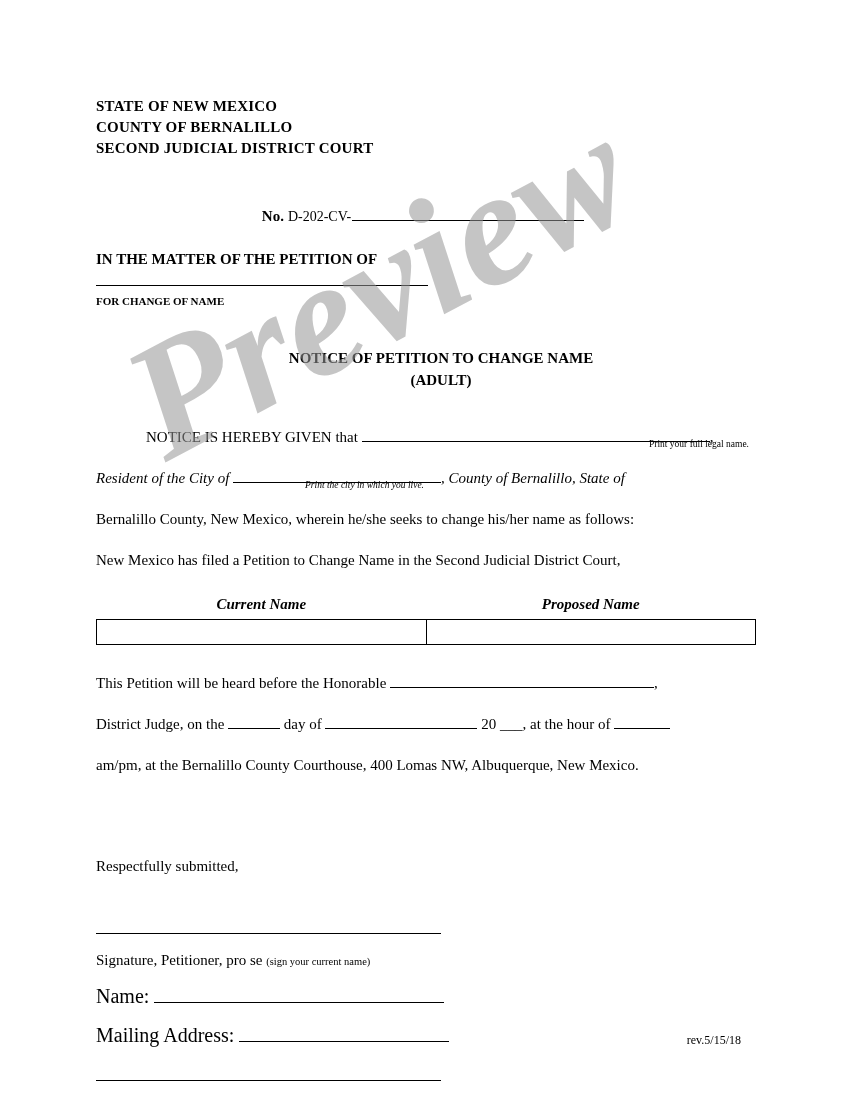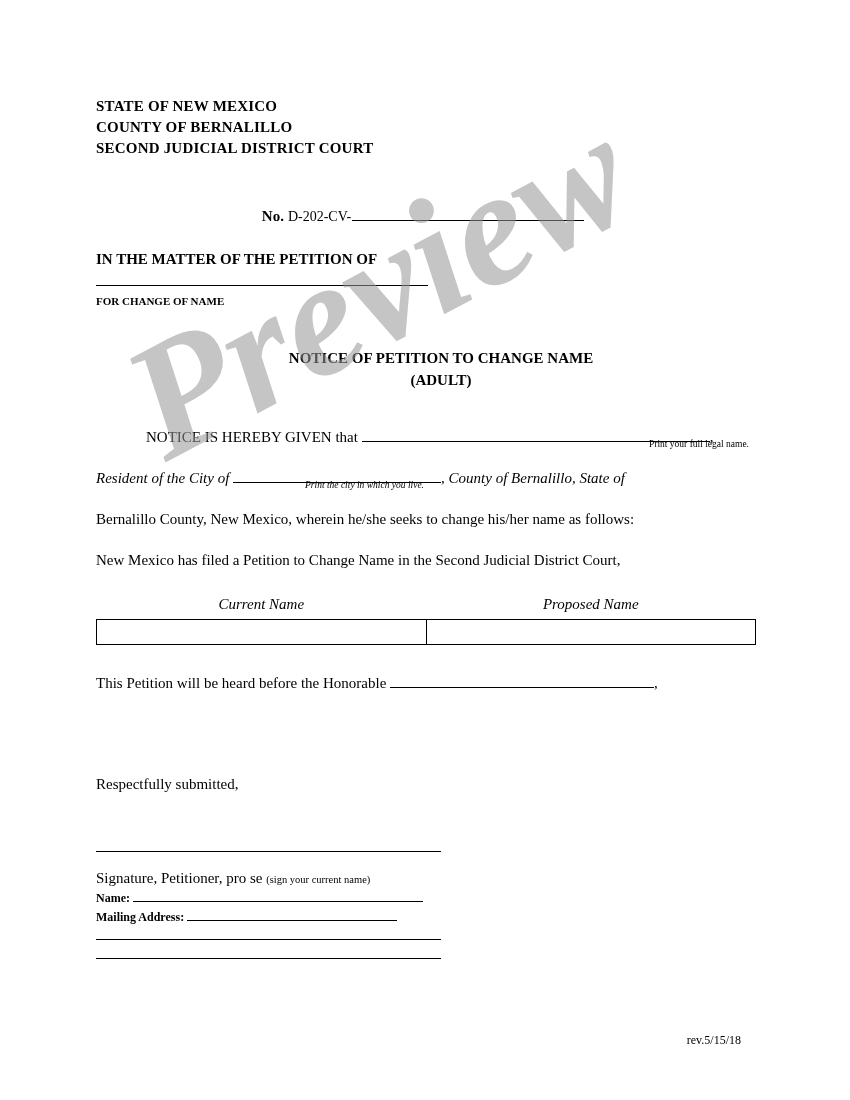--- a/index.html
+++ b/index.html
@@ -119,21 +119,21 @@
     font-style: italic;
   }
   .name-table {
     margin-top: 14px;
     width: 660px;
     border-collapse: collapse;
     table-layout: fixed;
   }
   .name-table th {
     font-style: italic;
-    font-weight: normal;
+    font-weight: bold;
     font-size: 15px;
     text-align: center;
     padding-bottom: 6px;
     border: none;
   }
   .name-table td {
     border: 1px solid #000;
     height: 22px;
   }
   .para3 {
@@ -150,22 +150,22 @@
     height: 12px;
   }
   .sig-label {
     margin-top: 18px;
     font-size: 15px;
   }
   .sig-hint {
     font-size: 10.5px;
   }
   .field-row {
-    font-size: 12px;
-    font-weight: bold;
+    margin-top: 16px;
+    font-size: 20px;
   }
   .rev {
     position: absolute;
     right: 109px;
     top: 1033px;
     font-size: 12px;
   }
   .watermark {
     position: absolute;
     left: 0;
@@ -246,21 +246,30 @@
           <td></td>
         </tr>
       </tbody>
     </table>
 
     <div class="body-text para3">
       <span>This Petition will be heard before the Honorable</span>
       <span class="ln" style="width:264px;"></span><span>,</span>
     </div>
 
-
+    <div class="body-text">
+      <span>District Judge, on the</span>
+      <span class="ln" style="width:52px;"></span>
+      <span>day of</span>
+      <span class="ln" style="width:152px;"></span>
+      <span>20 ___, at the hour of</span>
+      <span class="ln" style="width:56px;"></span>
+    </div>
+
+    <div class="body-text">am/pm, at the Bernalillo County  Courthouse, 400 Lomas NW, Albuquerque,  New Mexico.</div>
 
     <div class="resp">Respectfully submitted,</div>
 
     <div class="sig-rule"></div>
 
     <div class="sig-label">
       <span>Signature, Petitioner, pro se</span>
       <span class="sig-hint">(sign your current name)</span>
     </div>
 

